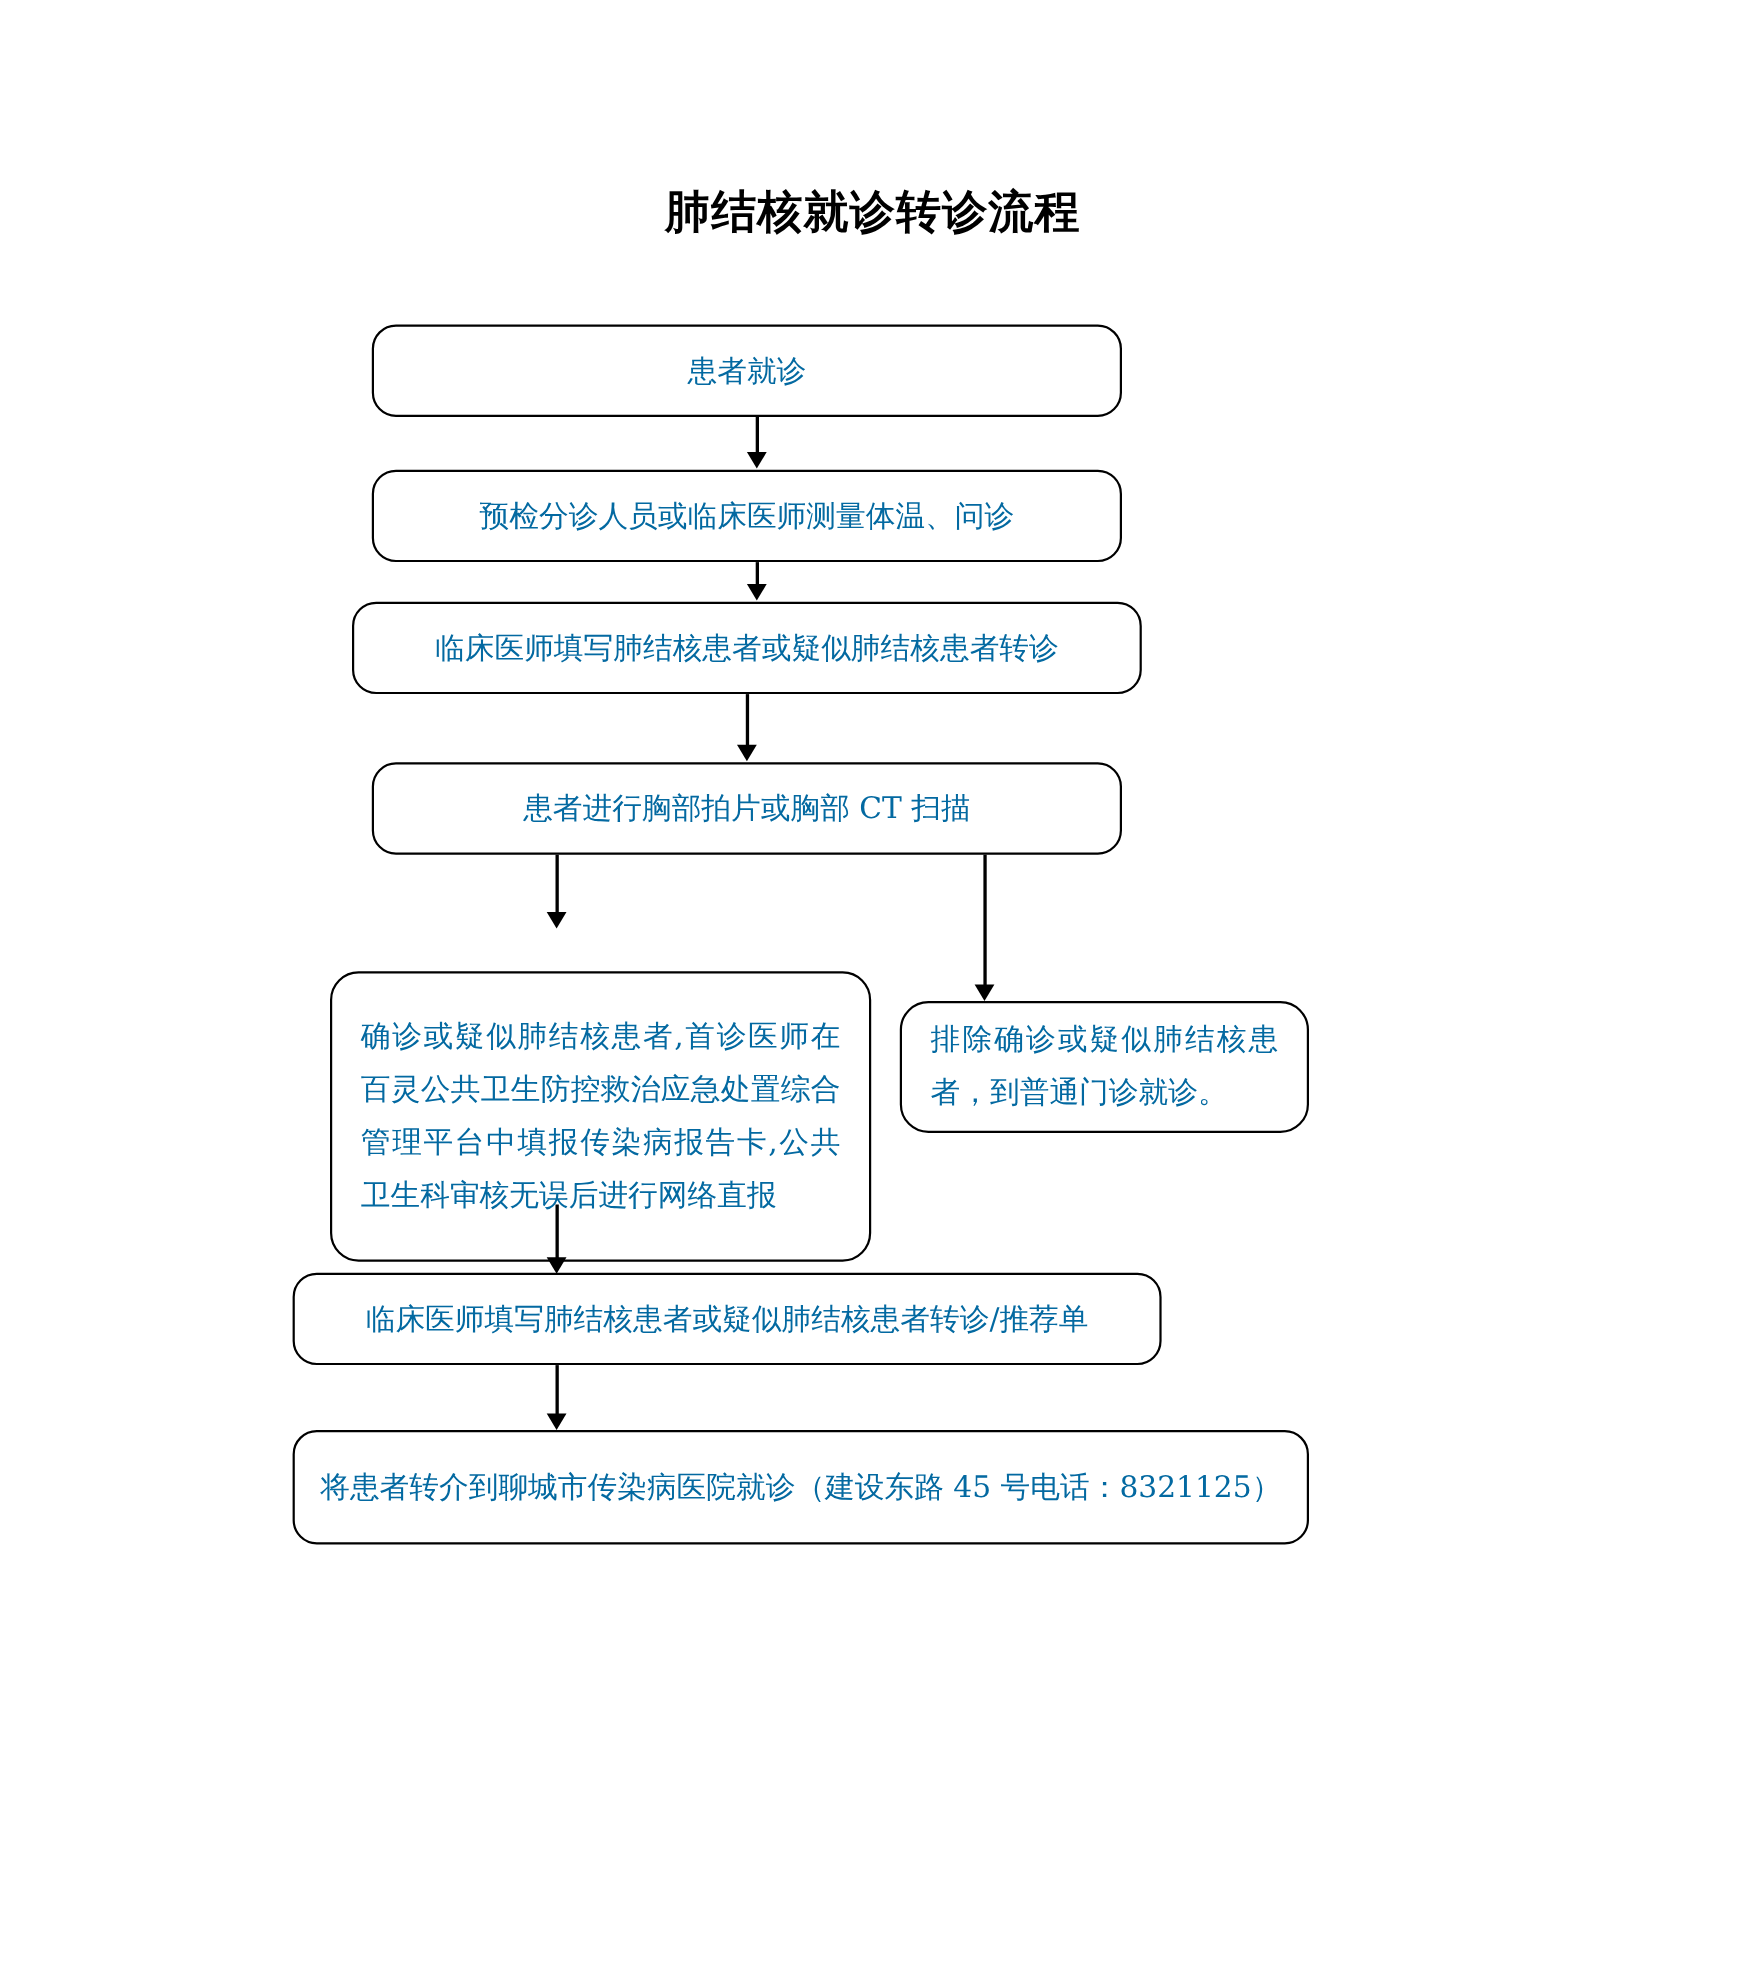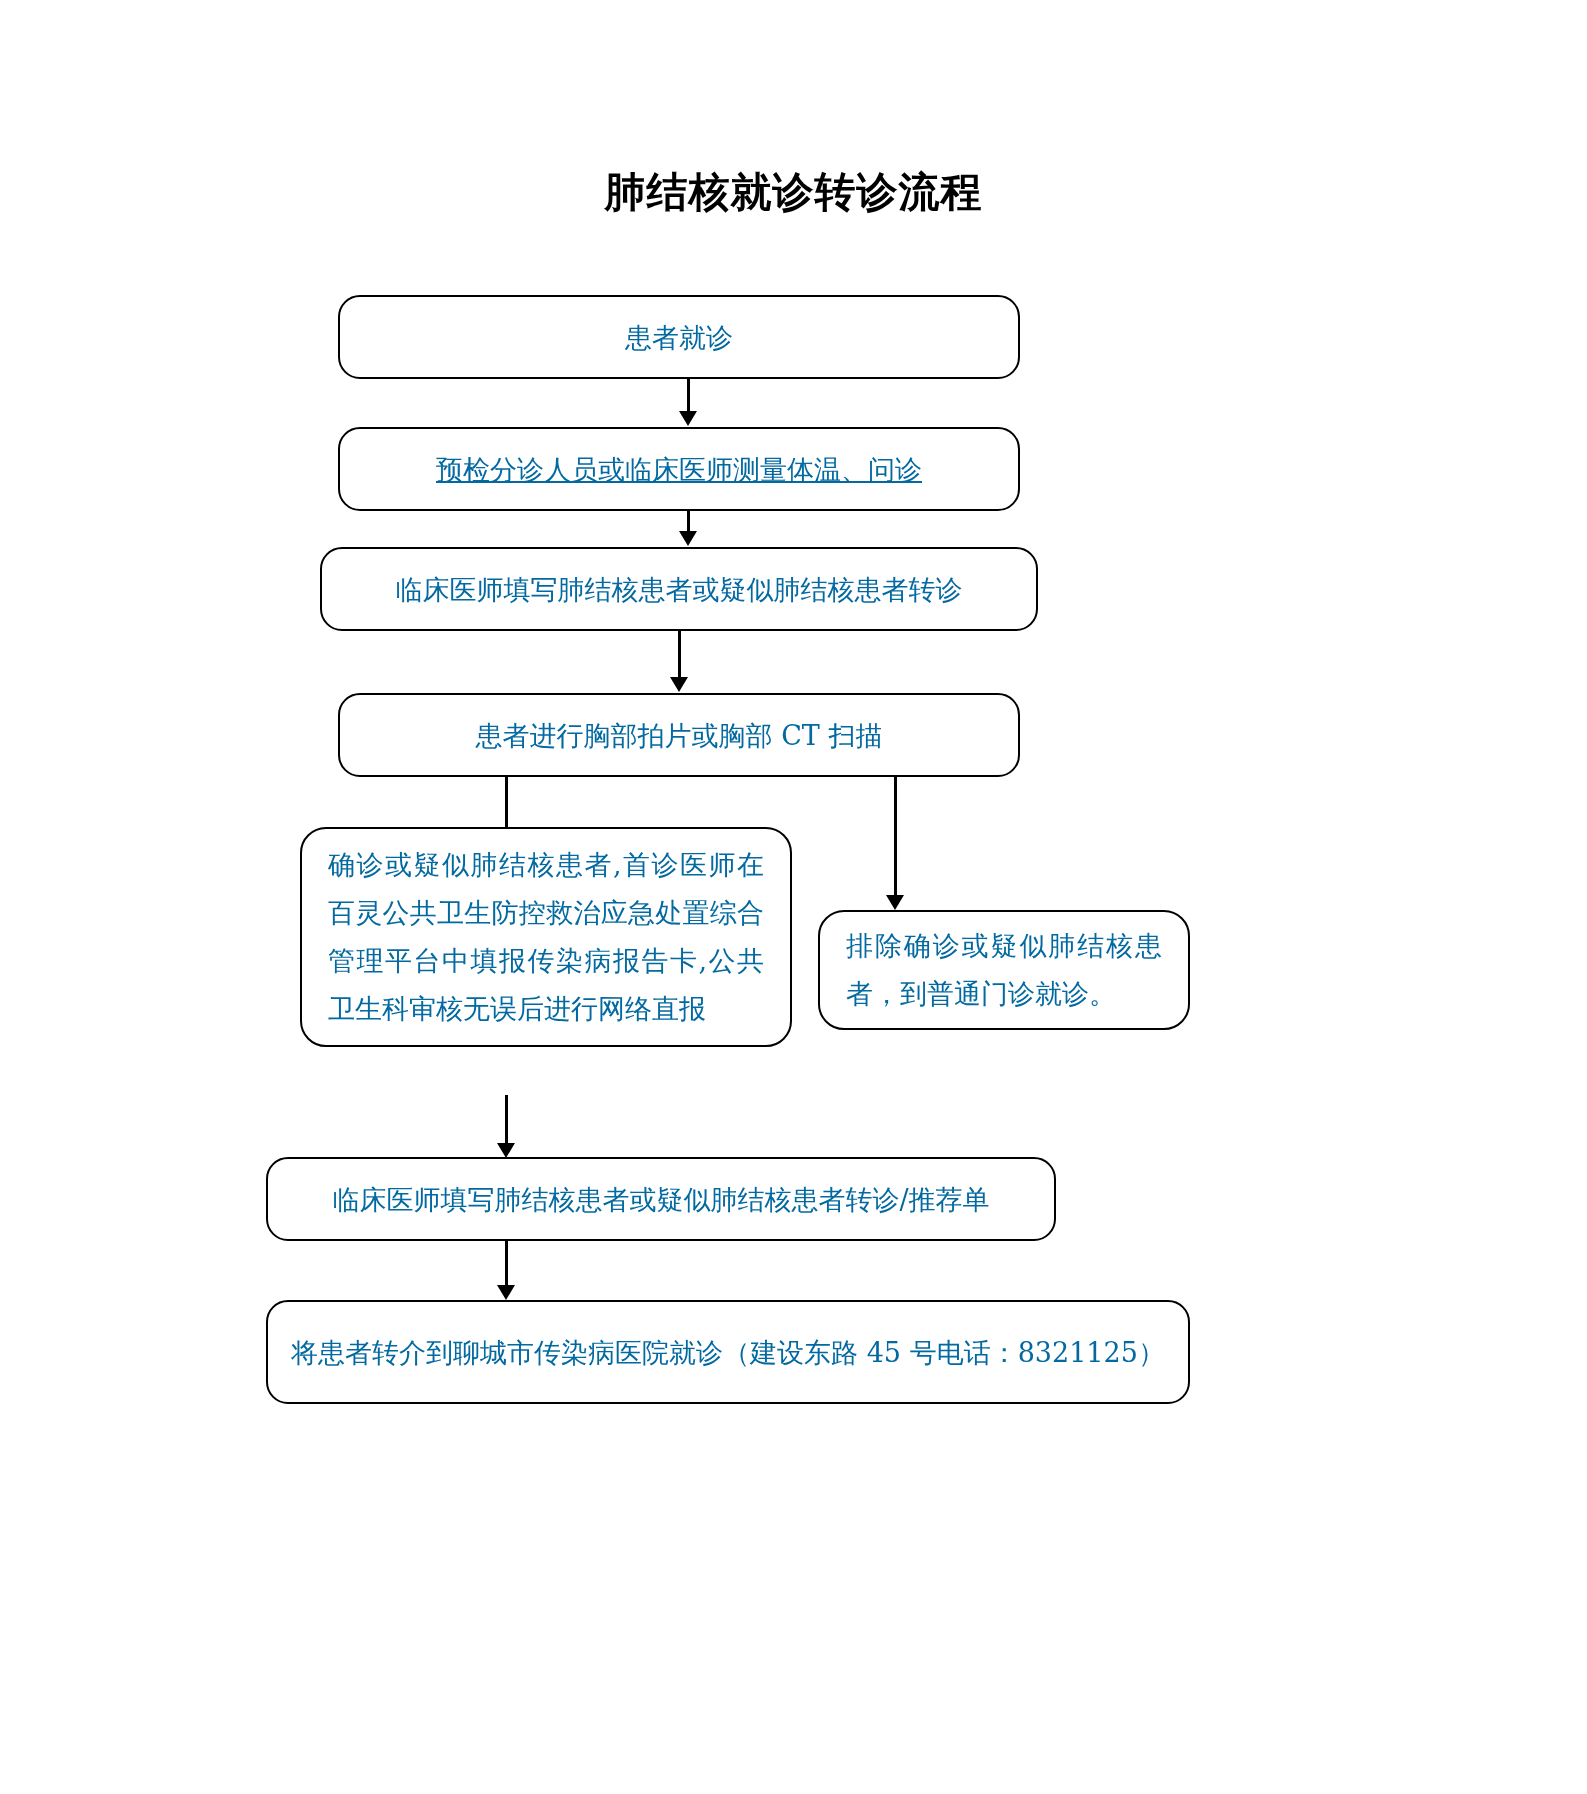--- a/index.html
+++ b/index.html
@@ -66,24 +66,24 @@
   }
   .node.multiline .txt {
     text-align: justify;
     text-align-last: left;
     line-height: 1.78;
     font-size: 27px;
   }
 
   
   #node-patient-visit     { left: 338px;  top: 295px;  width: 682px; height: 84px;  }
-  #node-triage-temp       { left: 338px;  top: 427px;  width: 682px; height: 84px; text-decoration: underline;  }
+  #node-triage-temp       { left: 338px;  top: 427px;  width: 682px; height: 84px;  }
   #node-triage-guide      { left: 320px;  top: 547px;  width: 718px; height: 84px;  }
   #node-chest-imaging     { left: 338px;  top: 693px;  width: 682px; height: 84px;  }
-  #node-confirmed-report  { left: 300px;  top: 827px;  width: 492px; height: 220px; }
+  #node-confirmed-report  { left: 300px;  top: 883px;  width: 492px; height: 264px; }
   #node-excluded-general  { left: 818px;  top: 910px;  width: 372px; height: 120px; }
   #node-referral-form     { left: 266px;  top: 1157px; width: 790px; height: 84px;  }
   #node-transfer-hospital { left: 266px;  top: 1300px; width: 924px; height: 104px; }
 
   
   .conn {
     position: absolute;
   }
   .conn .line {
     position: absolute;

